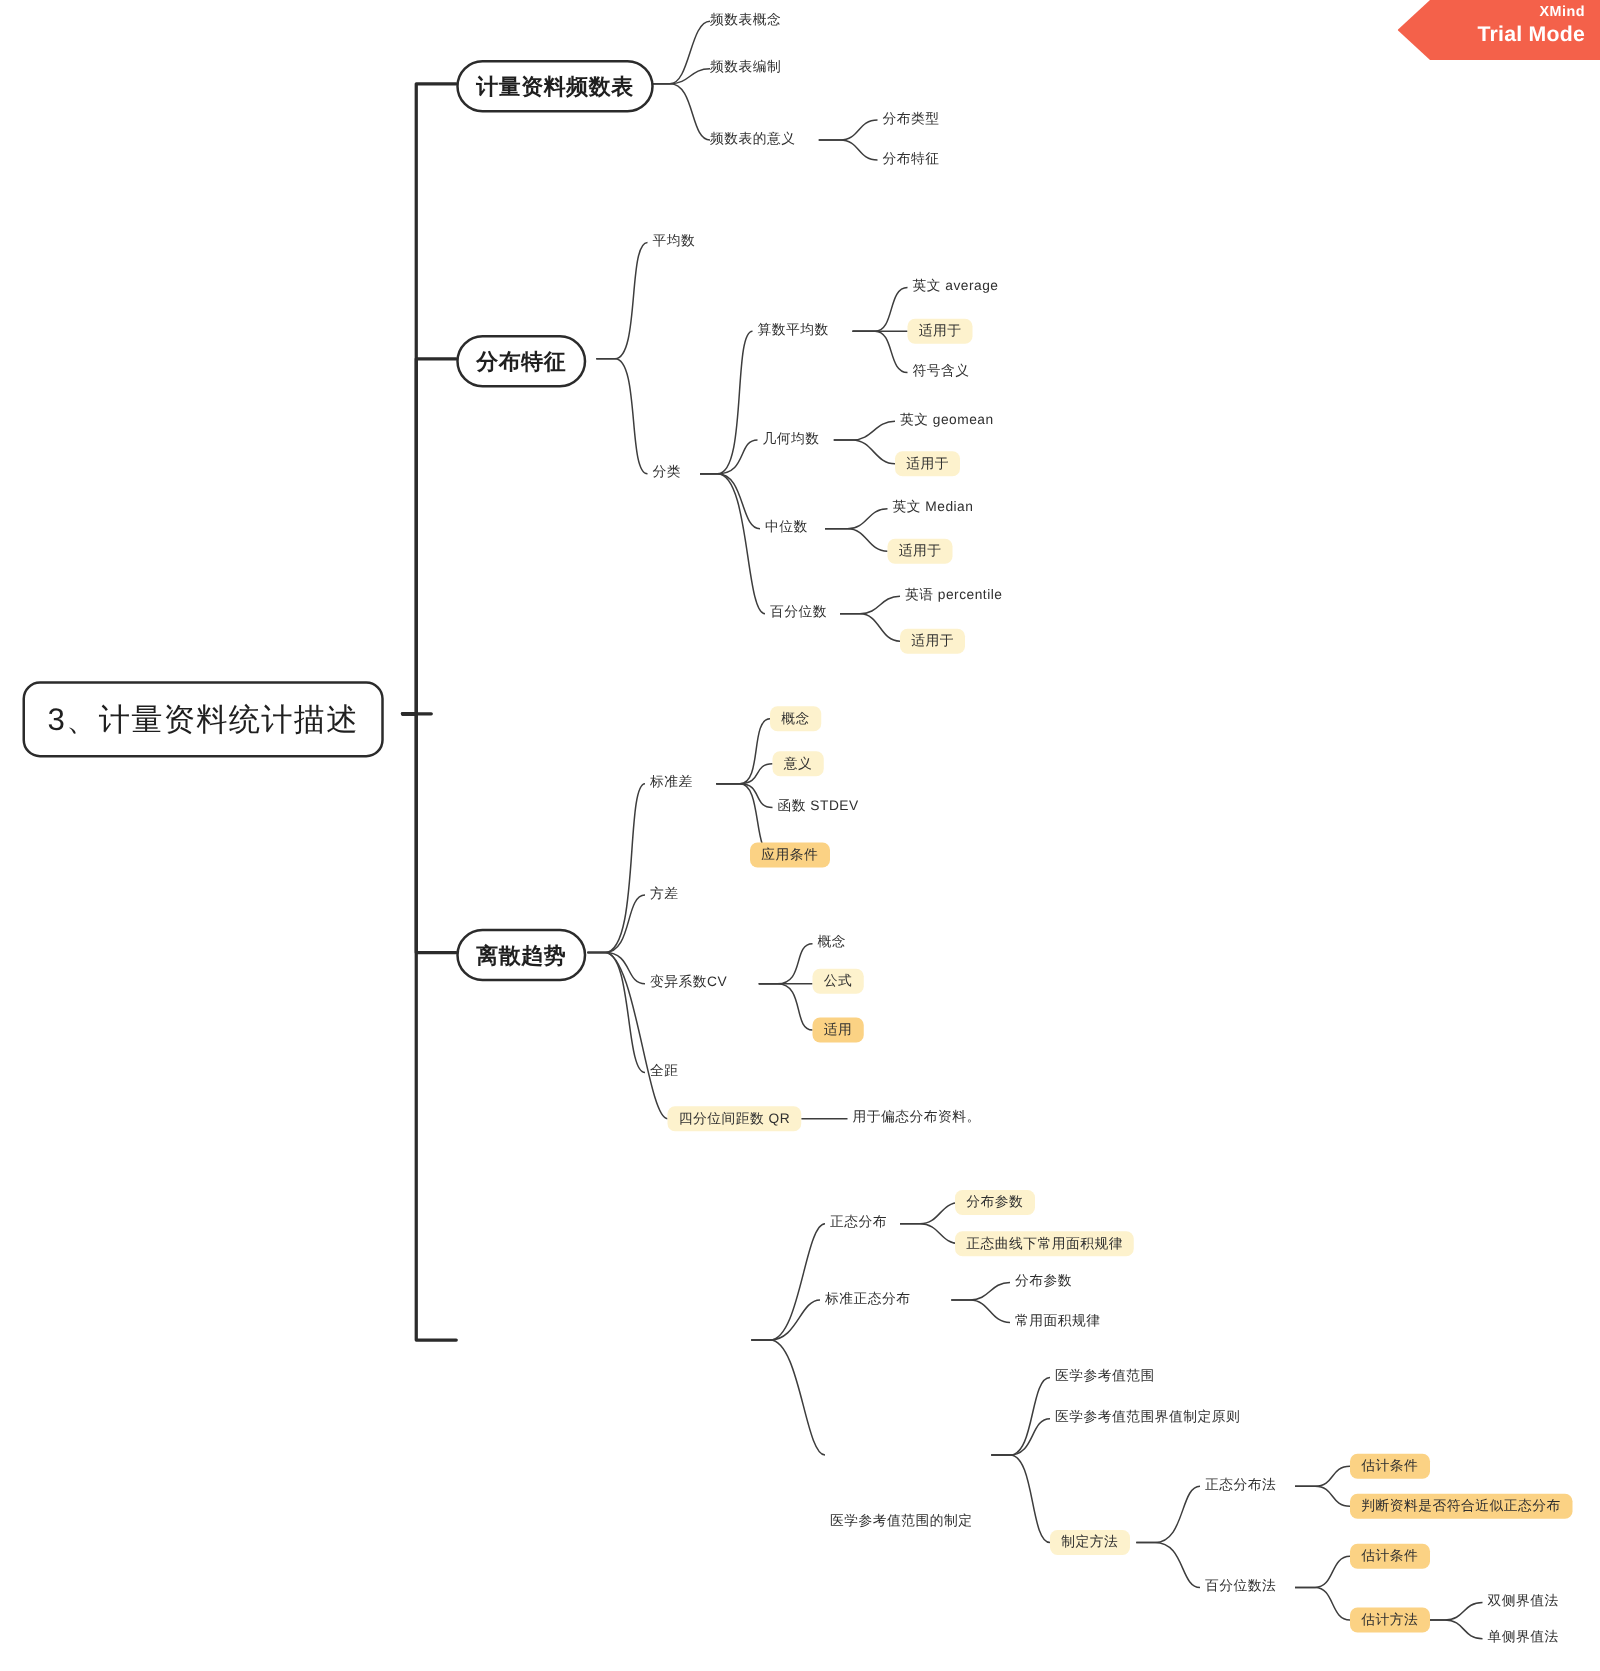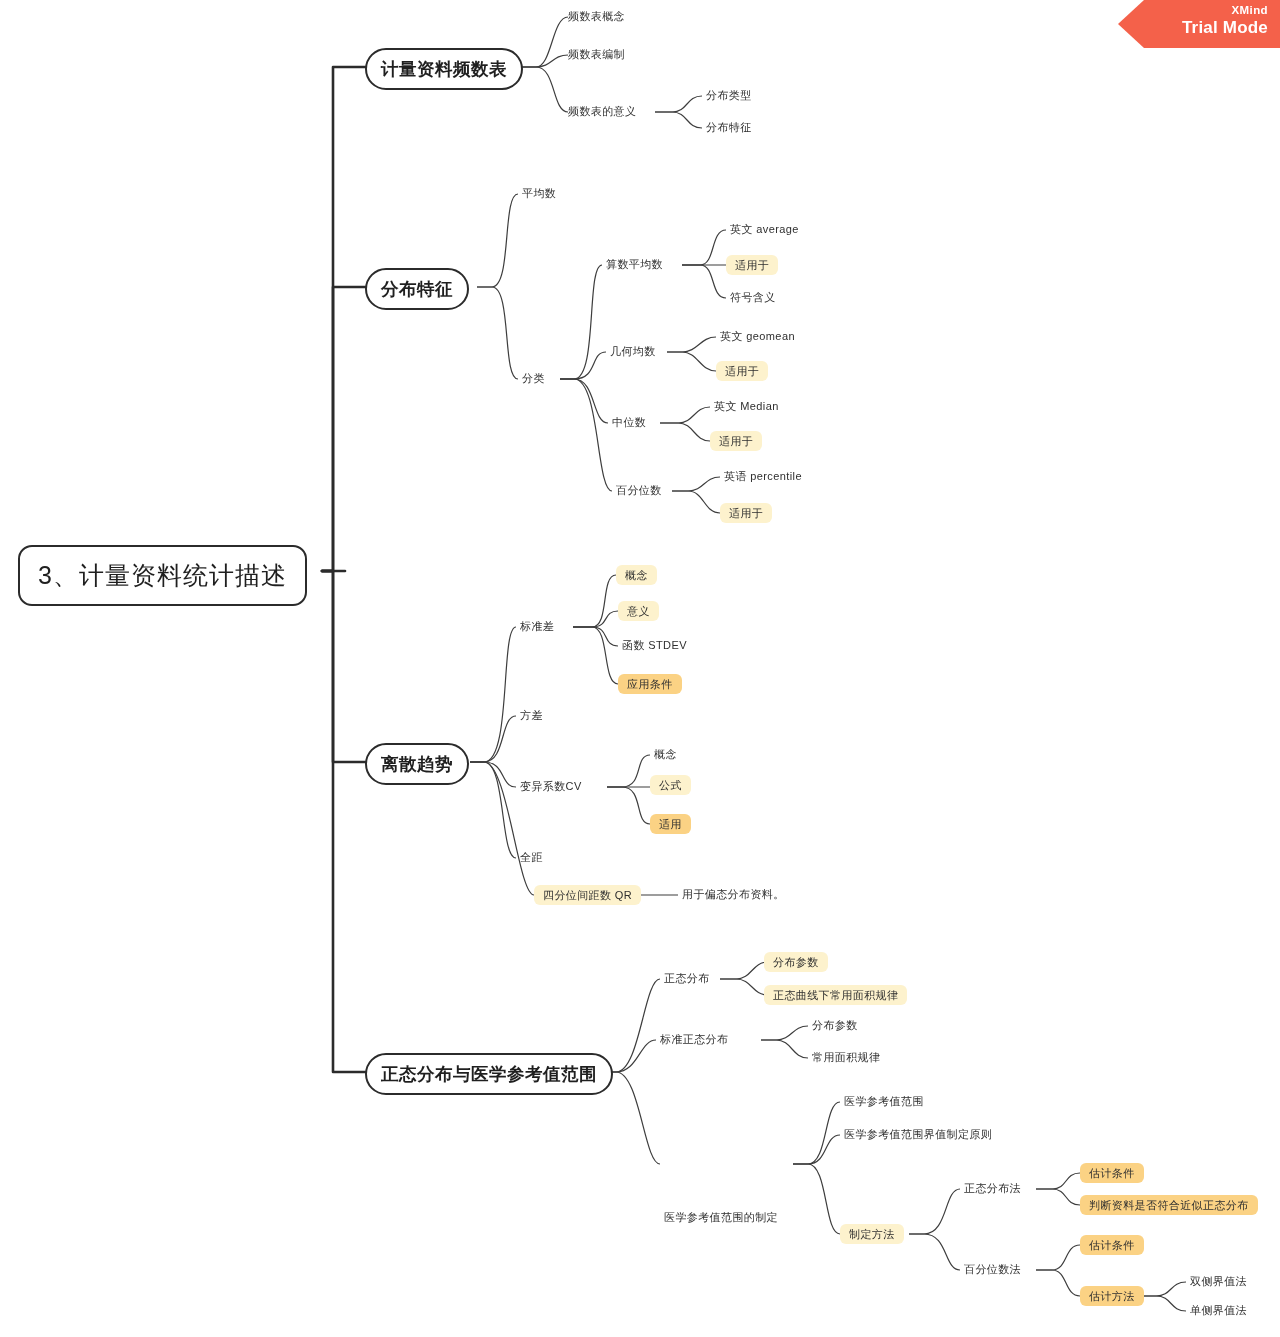--- a/index.html
+++ b/index.html
@@ -156,34 +156,33 @@
 
   <div class="node leaf" style="left:616px;top:484px;">百分位数</div>
   <div class="node leaf" style="left:724px;top:470px;">英语 percentile</div>
   <div class="node leaf hl hl-y" style="left:720px;top:503px;">适用于</div>
 
   <div class="node main" style="left:365px;top:743px;">离散趋势</div>
   <div class="node leaf" style="left:520px;top:620px;">标准差</div>
   <div class="node leaf hl hl-y" style="left:616px;top:565px;">概念</div>
   <div class="node leaf hl hl-y" style="left:618px;top:601px;">意义</div>
   <div class="node leaf" style="left:622px;top:639px;">函数 STDEV</div>
-  <div class="node leaf hl hl-o" style="left:618px;top:674px;text-align:right;">应用条件</div>
+  <div class="node leaf hl hl-o" style="left:600px;top:674px;text-align:right;">应用条件</div>
 
   <div class="node leaf" style="left:520px;top:709px;">方差</div>
 
   <div class="node leaf" style="left:520px;top:780px;text-align:right;">变异系数CV</div>
   <div class="node leaf" style="left:654px;top:748px;">概念</div>
   <div class="node leaf hl hl-y" style="left:650px;top:775px;">公式</div>
   <div class="node leaf hl hl-o" style="left:650px;top:814px;">适用</div>
 
   <div class="node leaf" style="left:520px;top:851px;">全距</div>
   <div class="node leaf hl hl-y" style="left:534px;top:885px;">四分位间距数 QR</div>
   <div class="node leaf" style="left:682px;top:888px;">用于偏态分布资料。</div>
 
-  <div class="node main" style="left:365px;top:1053px;">正态分布与医学参考值范围</div>
 
   <div class="node leaf" style="left:664px;top:972px;">正态分布</div>
   <div class="node leaf hl hl-y" style="left:764px;top:952px;">分布参数</div>
   <div class="node leaf hl hl-y" style="left:764px;top:985px;">正态曲线下常用面积规律</div>
 
   <div class="node leaf" style="left:660px;top:1033px;">标准正态分布</div>
   <div class="node leaf" style="left:812px;top:1019px;">分布参数</div>
   <div class="node leaf" style="left:812px;top:1051px;">常用面积规律</div>
 
   <div class="node leaf" style="left:664px;top:1211px;">医学参考值范围的制定</div>

